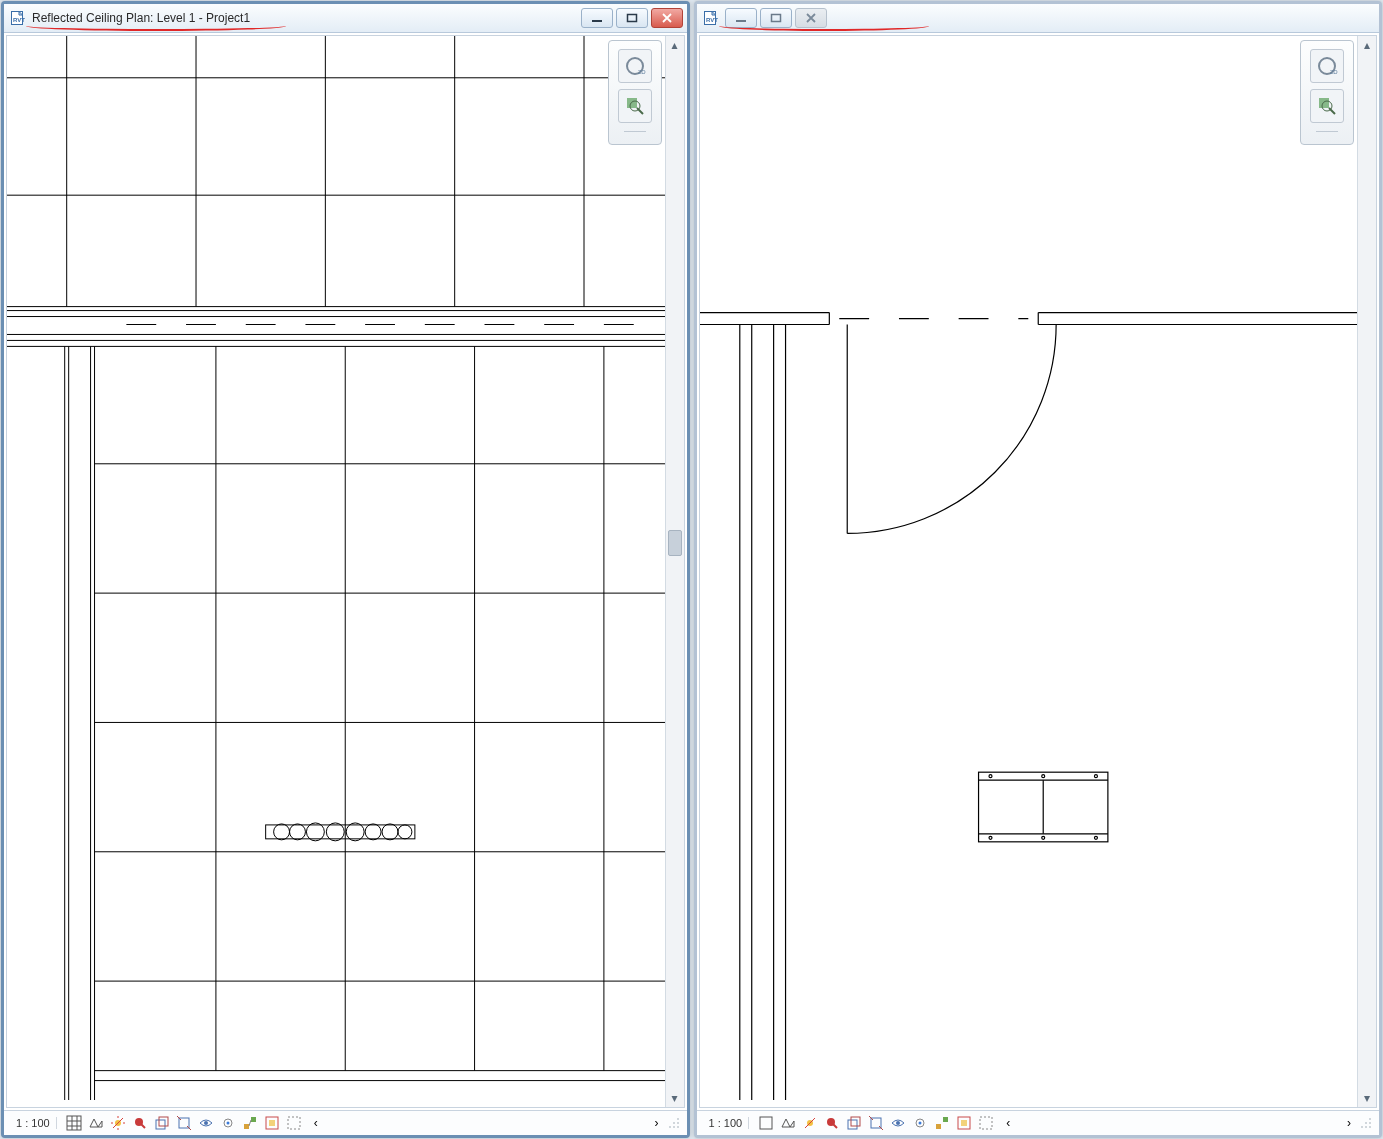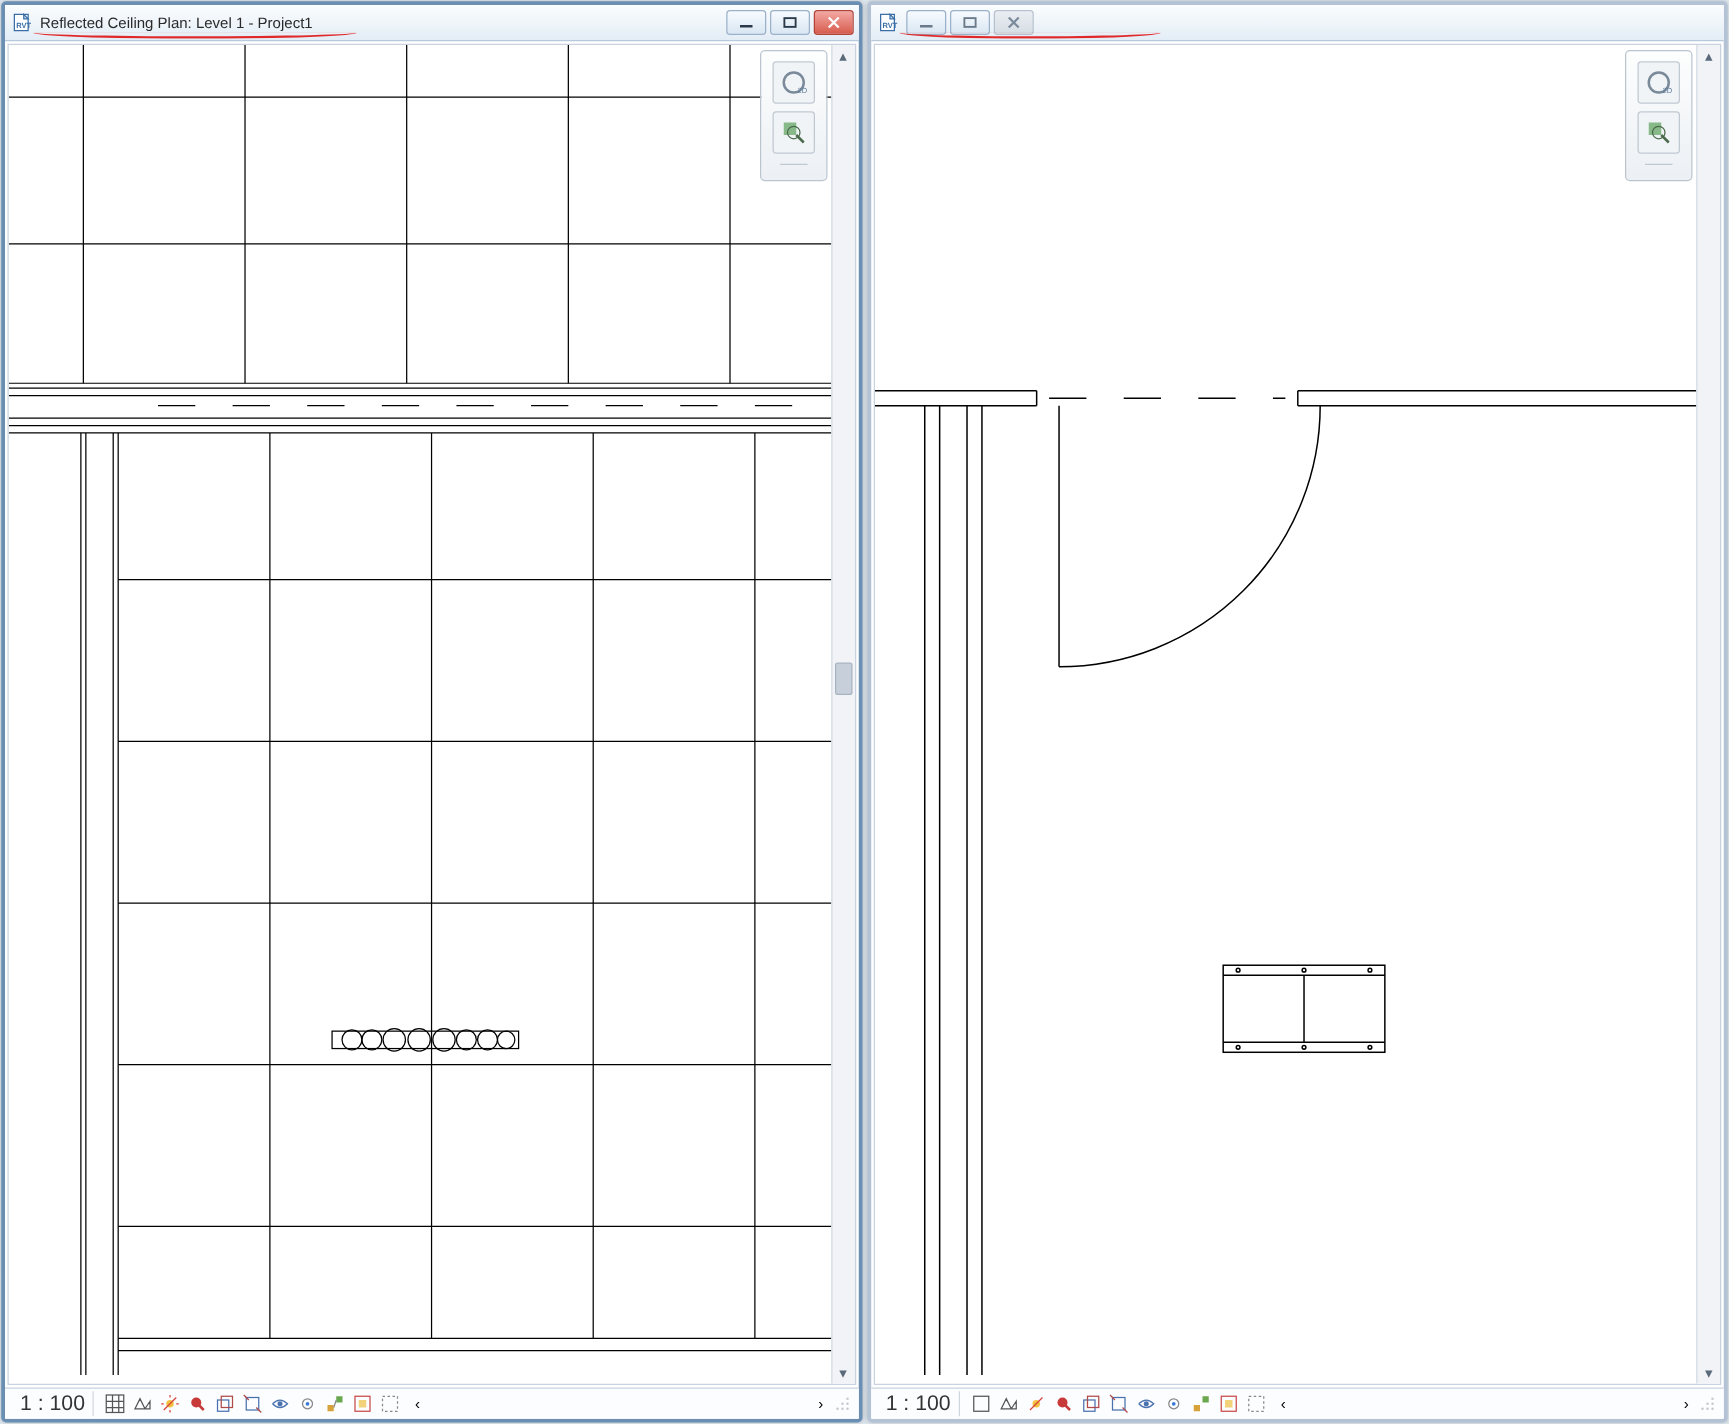--- a/index.html
+++ b/index.html
@@ -18,21 +18,21 @@
 .viewport{flex:1;position:relative;overflow:hidden;border:1px solid #c8d3df;margin:2px;}
 .canvas{position:absolute;inset:0;background:#fff;}
 .navcube{position:absolute;top:4px;right:22px;width:44px;background:linear-gradient(#fdfefe,#ecf0f4);border:1px solid #bac5d0;border-radius:4px;display:flex;flex-direction:column;align-items:center;gap:6px;padding:8px 4px;}
 .navcube .tool{width:32px;height:32px;background:#f1f4f7;border:1px solid #c0c9d3;border-radius:3px;display:flex;align-items:center;justify-content:center;}
 .navcube .handle{width:22px;height:4px;border-top:1px solid #c0c9d3;margin-top:2px;}
 .vscroll{position:absolute;top:0;right:0;bottom:0;width:18px;background:#f1f3f6;border-left:1px solid #d3dbe3;}
 .vscroll .arrow{height:18px;display:flex;align-items:center;justify-content:center;color:#5a6a7a;}
 .vscroll .track{position:absolute;top:18px;bottom:18px;left:0;right:0;}
 .vscroll .thumb{position:absolute;left:2px;right:2px;background:#c7d0da;border:1px solid #a7b3c0;border-radius:2px;}
 .statusbar{height:24px;border-top:1px solid #c8d3df;background:#fcfdfe;display:flex;align-items:center;padding:0 6px;gap:8px;}
-.statusbar .scale{font-size:17px;color:#333;padding:0 6px;border-right:1px solid #d0d7df;}
+.statusbar .scale{font-size:11px;color:#333;padding:0 6px;border-right:1px solid #d0d7df;}
 .statusbar .tools{display:flex;gap:4px;align-items:center;}
 .statusbar .tools .t{width:18px;height:18px;display:flex;align-items:center;justify-content:center;}
 .statusbar .spacer{flex:1;}
 .statusbar .grip{width:14px;height:14px;opacity:.5;}
 .underline{position:absolute;height:3px;background:transparent;border-bottom:2px solid #e02828;border-radius:0 0 50% 50%/0 0 100% 100%;pointer-events:none;}
 </style>
 </head>
 <body>
 
 <div class="workspace">

